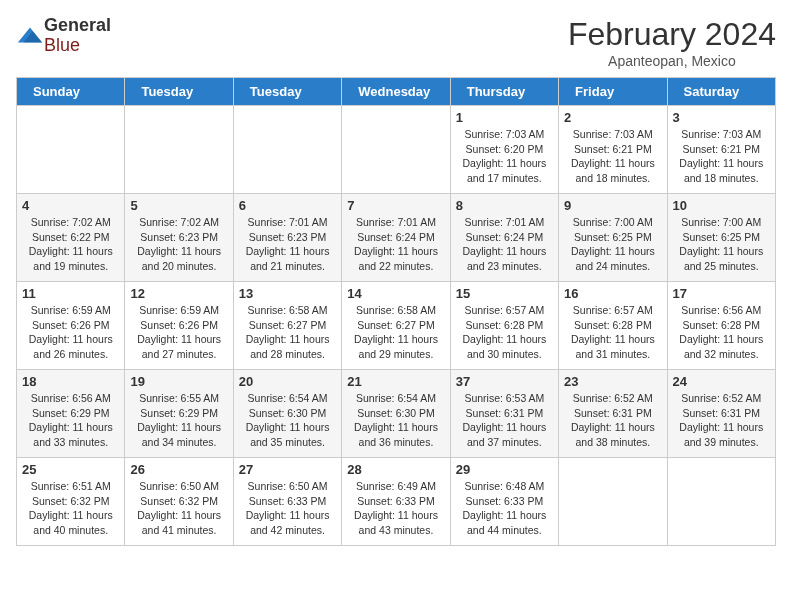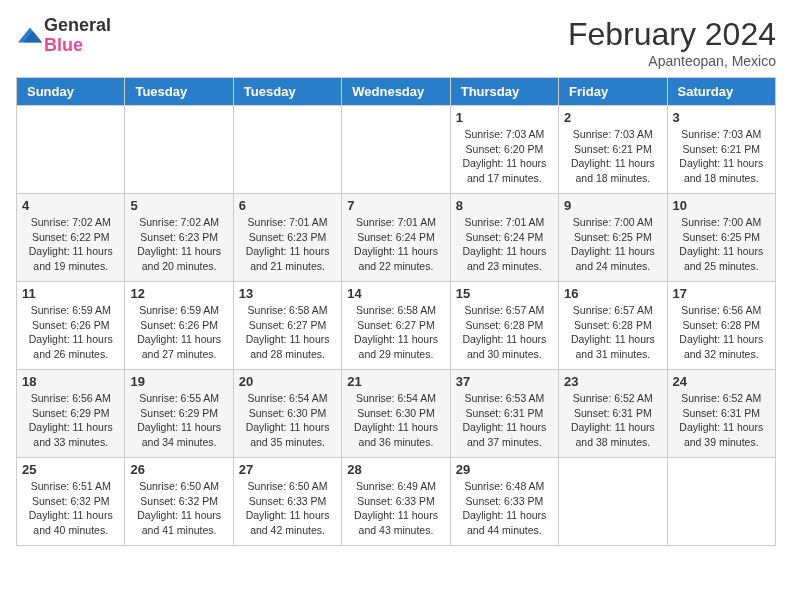--- a/index.html
+++ b/index.html
@@ -25,50 +25,50 @@
       flex-direction: column;
       line-height: 1.1;
     }
     .logo-general {
       font-size: 18px;
       font-weight: bold;
       color: #333;
     }
     .logo-blue {
       font-size: 18px;
-      font-weight: bold;
-      color: #ec4899;
+      font-weight: normal;
+      color: #7f1d1d;
     }
     .logo-icon {
       width: 28px;
       height: 28px;
     }
     .title-area {
-      text-align: right;
+      text-align: center;
     }
     .month-title {
       font-size: 32px;
       font-weight: normal;
       color: #333;
     }
     .subtitle {
       font-size: 14px;
       color: #555;
     }
     table {
       width: 100%;
       border-collapse: collapse;
       table-layout: fixed;
     }
     thead tr th {
       background: #2a7dc9;
       color: #fff;
       font-size: 13px;
       font-weight: bold;
-      padding: 6px 10px;
+      padding: 6px 16px;
       text-align: left;
       border: 1px solid #ccc;
     }
     tbody tr td {
       border: 1px solid #ccc;
       vertical-align: top;
       padding: 4px 5px;
       height: 88px;
       font-size: 11px;
       color: #333;

